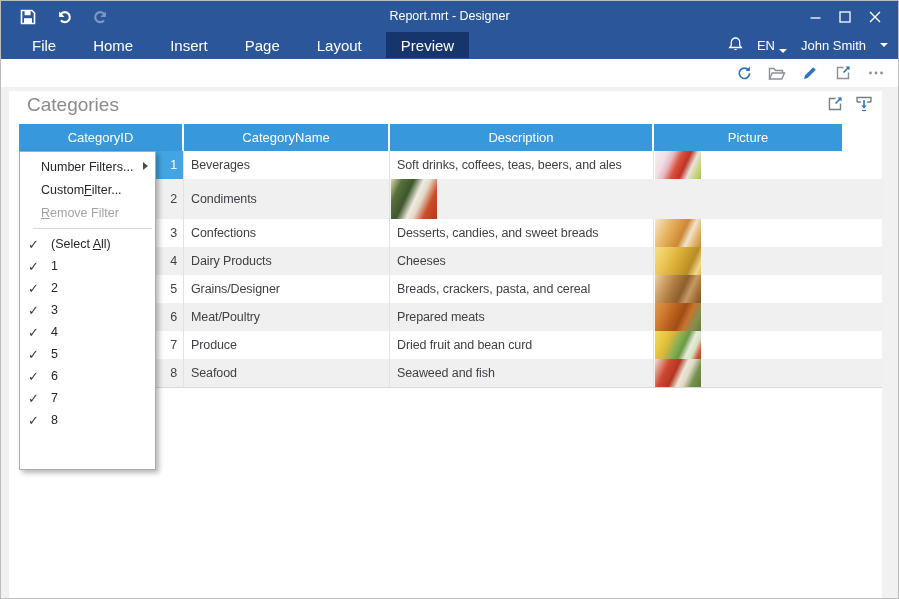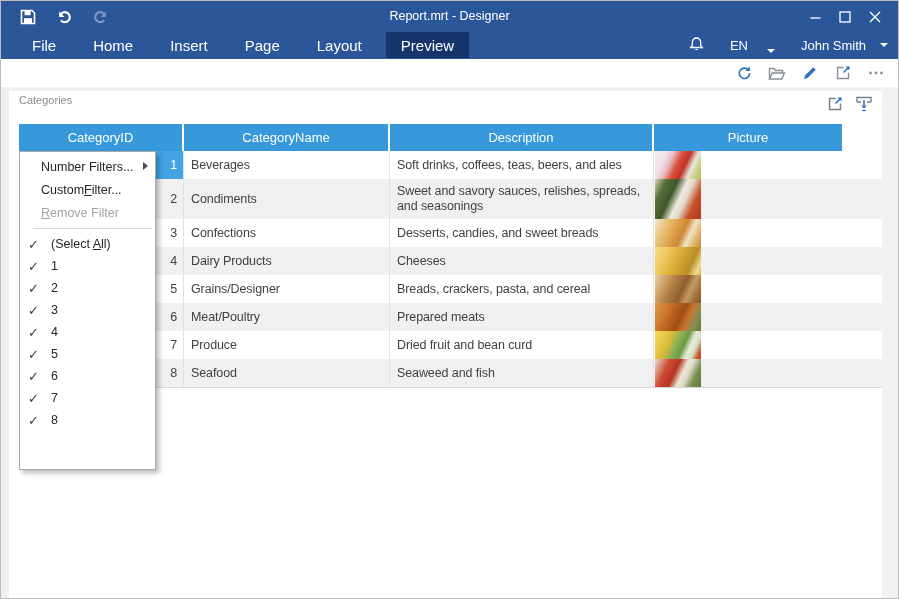--- a/index.html
+++ b/index.html
@@ -18,32 +18,32 @@
   .win-title { position:absolute; left:0; right:0; top:8px; text-align:center;
                color:#ffffff; font-size:12.5px; }
   .win-controls { position:absolute; right:8px; top:4px; display:flex; }
   .win-controls .wc { width:30px; height:24px; display:flex; align-items:center; justify-content:center; }
 
   .tabrow { position:absolute; left:0; top:31px; width:100%; height:26px; display:flex; align-items:stretch; padding-left:18px; }
   .tab { color:#ffffff; font-size:15px; display:flex; align-items:center; padding:0 13px; margin-right:11px; cursor:default; }
   .tab.active { background:#16356d; padding:0 15px; }
   .account { position:absolute; right:10px; top:31px; height:26px; display:flex; align-items:center; gap:14px; color:#fff; font-size:13px; }
   .caret-down { width:0; height:0; border-left:4px solid transparent; border-right:4px solid transparent; border-top:4px solid #ffffff; display:inline-block; }
-  .acct-item { display:flex; align-items:flex-end; gap:19px;margin-left:12px; }
+  .acct-item { display:flex; align-items:flex-end; gap:4px; }
 
   
   .toolbar { position:absolute; left:0; top:58px; width:100%; height:28px; background:#ffffff; }
   .toolbar-icons { position:absolute; right:10px; top:3px; display:flex; gap:9px; }
   .tool-btn { width:24px; height:22px; display:flex; align-items:center; justify-content:center; cursor:default; }
 
   
   .preview-bg { position:absolute; left:0; top:86px; width:100%; height:513px; background:#f1f1f2; }
   .page { position:absolute; left:8px; top:90px; width:873px; height:509px; background:#ffffff; }
 
-  .panel-title { position:absolute; left:10px; top:3px; font-size:11px; color:#8b8b8b; }
+  .panel-title { position:absolute; left:18px; top:3px; font-size:19px; color:#8b8b8b; }
   .panel-icons { position:absolute; right:9px; top:4px; display:flex; gap:11px; }
   .panel-icons .pbtn { width:18px; height:17px; display:flex; align-items:center; justify-content:center; cursor:default; }
 
   
   .grid { position:absolute; left:10px; top:33px; width:863px; }
   .grid-header { display:flex; gap:2px; height:27px; }
   .gh-cell { background:#3798dc; color:#ffffff; font-size:13px; display:flex;
              align-items:center; justify-content:center; cursor:default; }
   .gh-id { width:163px; } .gh-name { width:204px; } .gh-desc { width:262px; } .gh-pic { width:188px; }
 
@@ -235,21 +235,20 @@
           <div class="cell c-id selected">1</div>
           <div class="cell c-name">Beverages</div>
           <div class="cell c-desc">Soft drinks, coffees, teas, beers, and ales</div>
           <div class="cell c-pic">
               <div class="pic pic-1"></div>
             </div>
         </div>
         <div class="grow even" style="height:40px">
           <div class="cell c-id">2</div>
           <div class="cell c-name">Condiments</div>
-          <div class="cell c-desc">Sweet and savory sauces, relishes, spreads, and seasonings</div>
           <div class="cell c-pic">
               <div class="pic pic-2"></div>
             </div>
         </div>
         <div class="grow odd" style="height:28px">
           <div class="cell c-id">3</div>
           <div class="cell c-name">Confections</div>
           <div class="cell c-desc">Desserts, candies, and sweet breads</div>
           <div class="cell c-pic">
               <div class="pic pic-3"></div>

